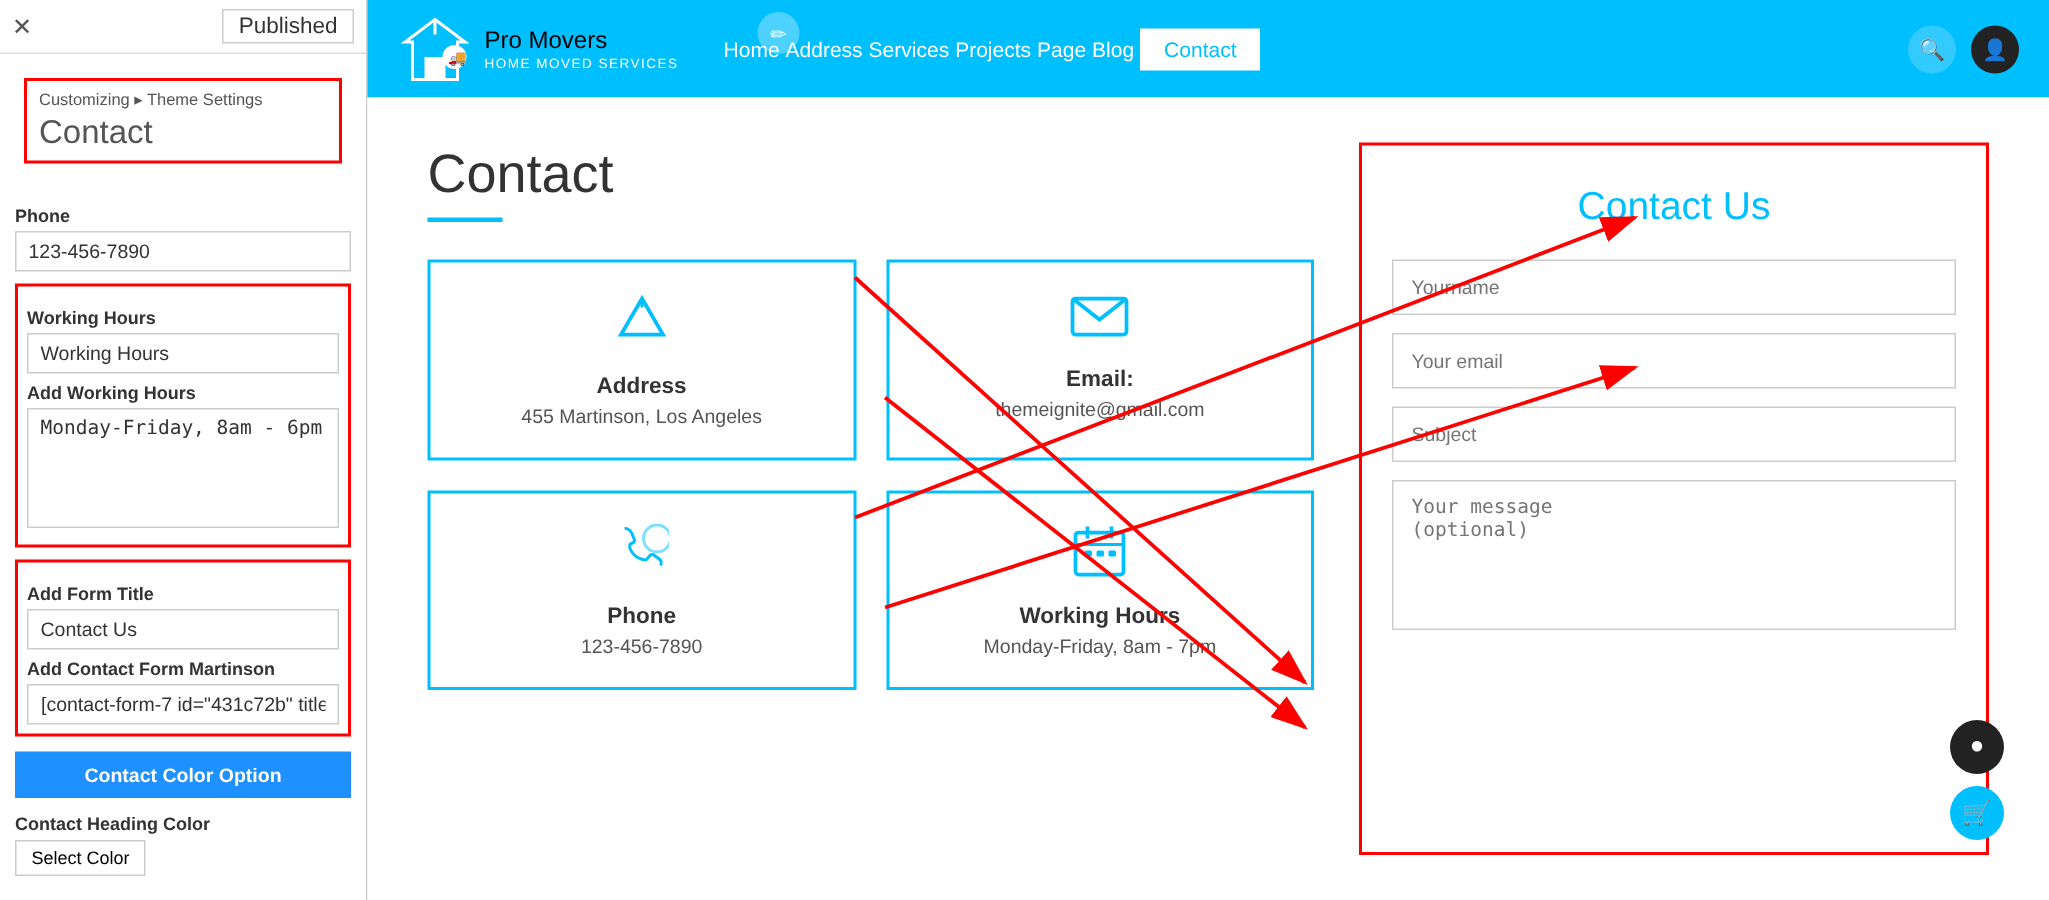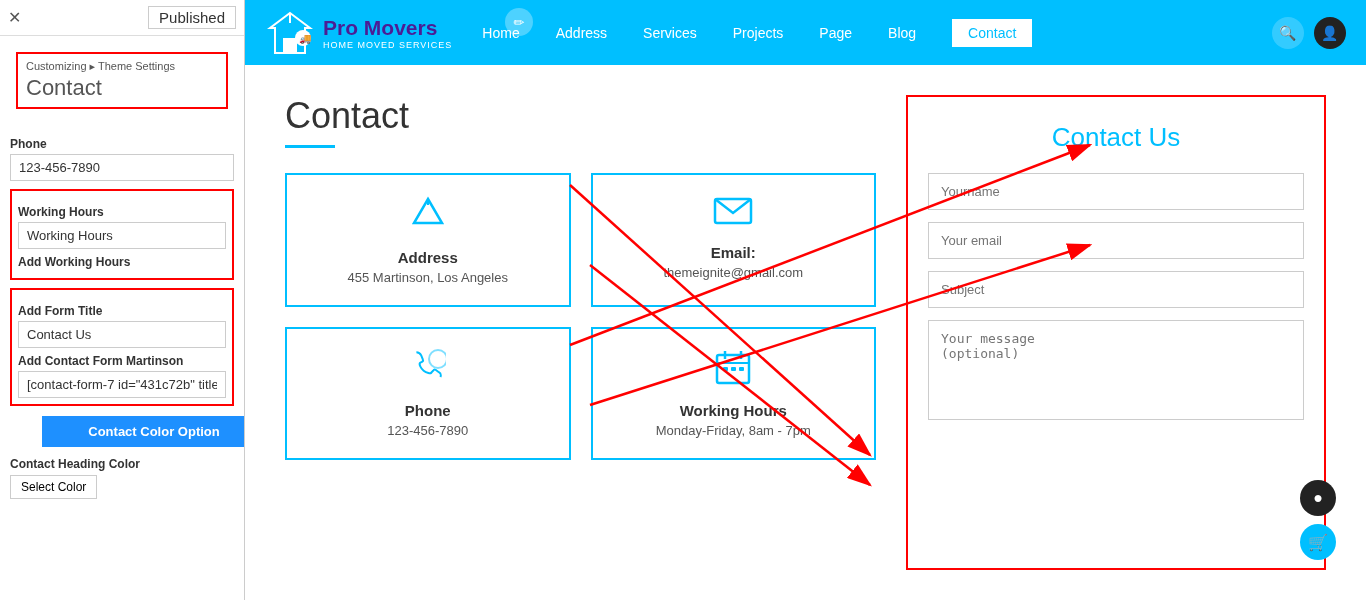--- a/index.html
+++ b/index.html
@@ -89,21 +89,20 @@
       width: 100%;
       background: #1e90ff;
       color: #fff;
       border: none;
       padding: 8px;
       font-size: 13px;
       font-weight: bold;
       cursor: pointer;
       margin-top: 10px;
       text-align: center;
-      margin-left: 32px;
     }
     .contact-heading-color-label {
       font-size: 12px;
       font-weight: bold;
       color: #333;
       margin-top: 10px;
       margin-bottom: 4px;
     }
     .select-color-btn {
       border: 1px solid #ccc;
@@ -154,33 +153,33 @@
     }
     .logo-icon {
       width: 50px;
       height: 50px;
     }
     .logo-text-area {
       display: flex;
       flex-direction: column;
     }
     .logo-main {
-      font-size: 21px;
-      font-weight: bold;
-      color: #4c1d95;
+      font-size: 16px;
+      font-weight: normal;
+      color: #000000;
     }
     .logo-sub {
       font-size: 9px;
       color: #fff;
       letter-spacing: 1px;
     }
     .nav-links {
       display: flex;
       align-items: center;
-      gap: 36px;
+      gap: 4px;
       flex: 1;
     }
     .nav-link {
       color: #fff;
       font-size: 14px;
       text-decoration: none;
       cursor: pointer;
     }
     .nav-link-active {
       background: #fff;
@@ -376,20 +375,21 @@
   <div class="panel-scroll">
     <div class="field-label">Phone</div>
     <input class="text-input" type="text" value="123-456-7890" style="">
 
     
     <div class="panel-box-border" style="padding: 6px; margin-top: 8px;">
       <div class="field-label">Working Hours</div>
       <input class="text-input" type="text" value="Working Hours" style="">
 
       <div class="field-label" style="margin-top:6px;">Add Working Hours</div>
+      <textarea class="textarea-input" style="">Monday-Friday, 8am - 6pm</textarea>
     </div>
 
     
     <div class="panel-box-border" style="padding:6px; margin-top:8px;">
       <div class="field-label">Add Form Title</div>
       <input class="text-input" type="text" value="Contact Us" style="">
 
       <div class="field-label" style="margin-top:6px;">Add Contact Form Martinson</div>
       <input class="text-input" type="text" value="[contact-form-7 id=&quot;431c72b&quot; title=&quot;Cc" style="">
     </div>

